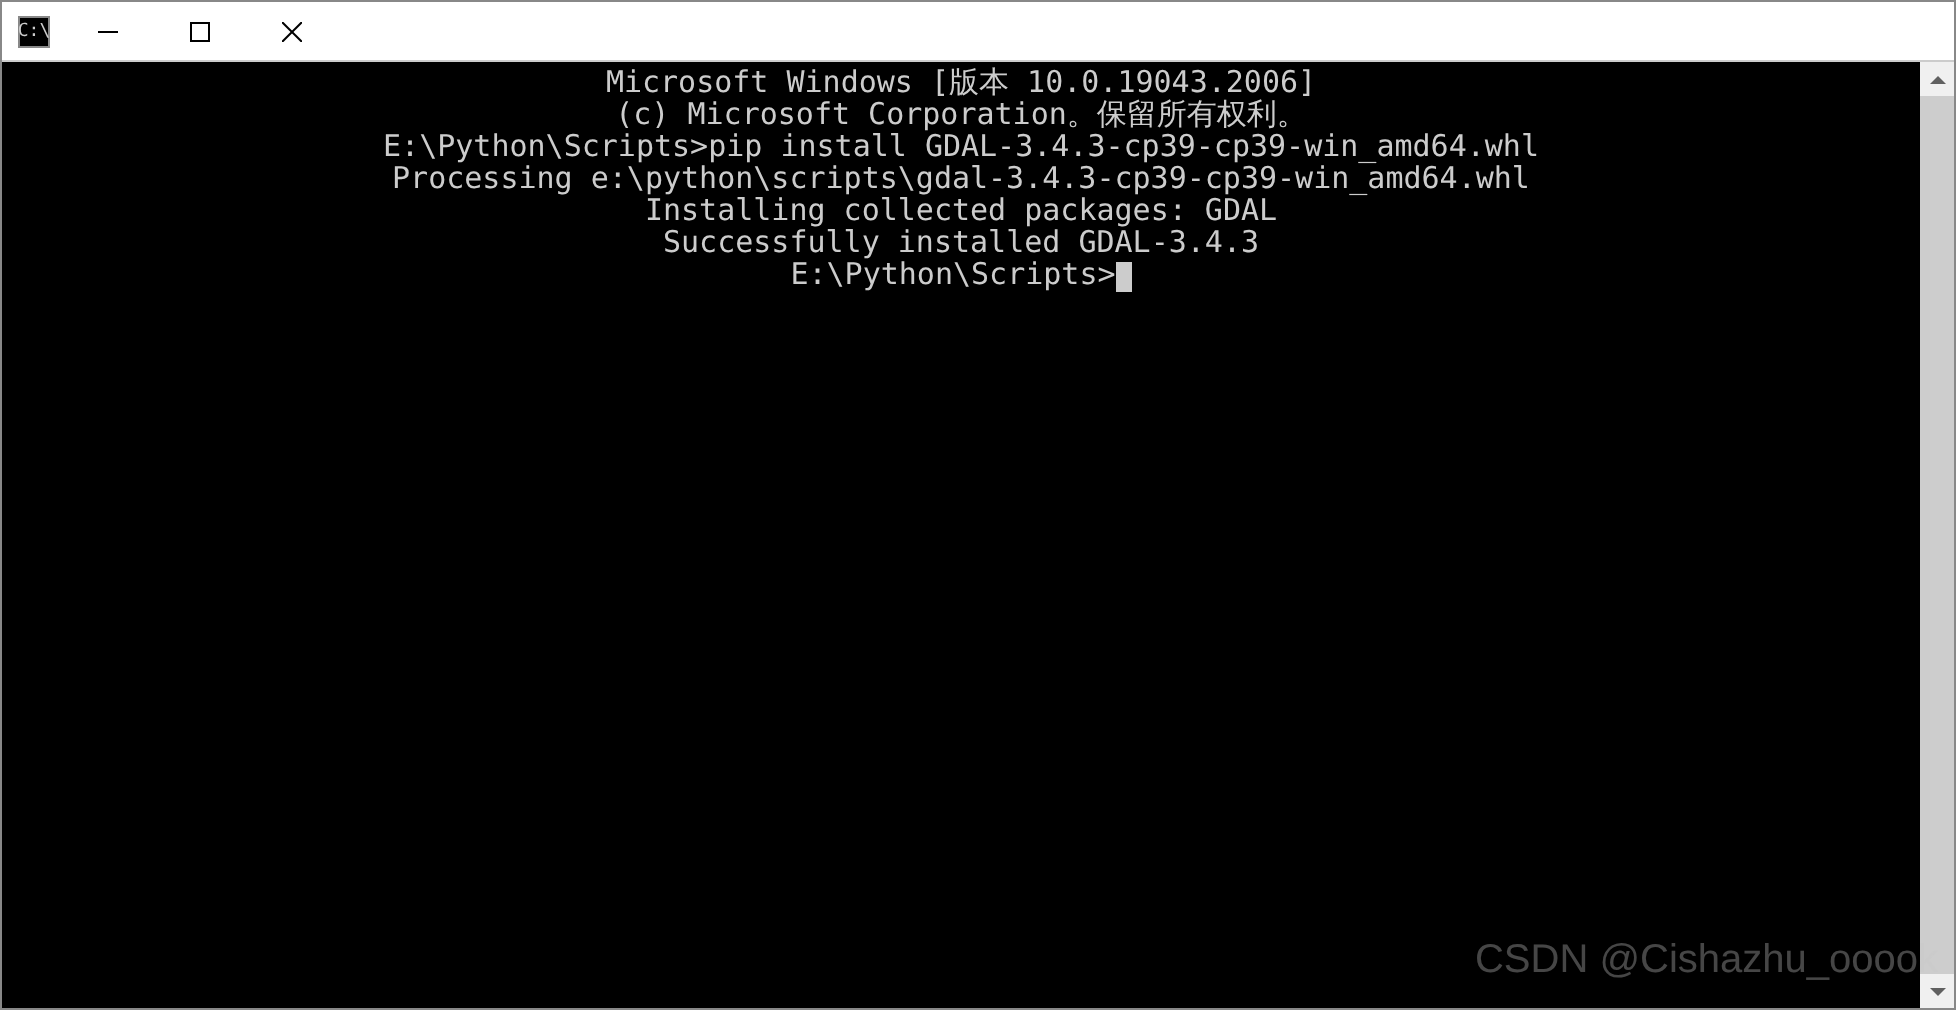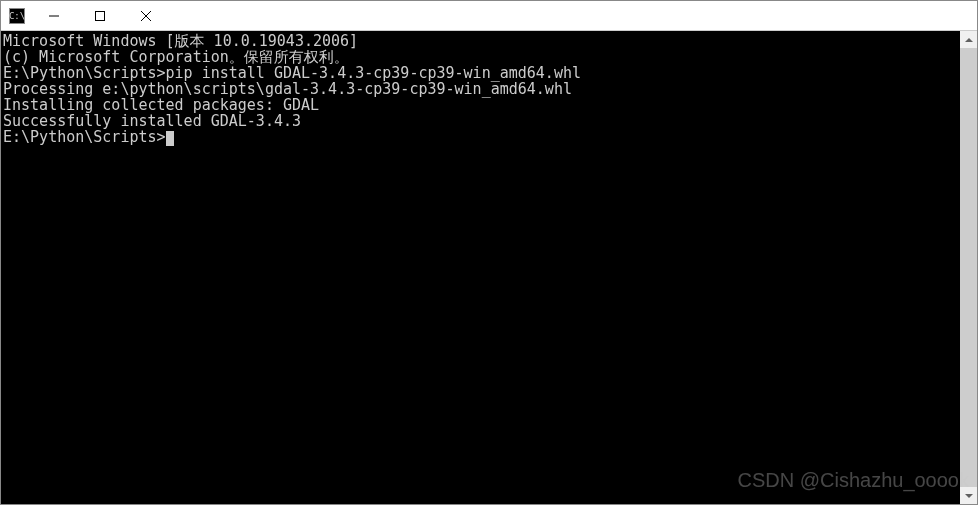--- a/index.html
+++ b/index.html
@@ -65,20 +65,21 @@
     .window-btn svg {
       width: 10px;
       height: 10px;
     }
     .terminal-body {
       flex: 1;
       background: #000;
       display: flex;
       overflow: hidden;
       position: relative;
+      text-align: center;
     }
     .terminal-content {
       flex: 1;
       padding: 2px 2px;
       font-family: "SimSun", "NSimSun", "MS Gothic", monospace;
       font-size: 15px;
       line-height: 16px;
       color: #ccc;
       white-space: pre;
       overflow: hidden;

